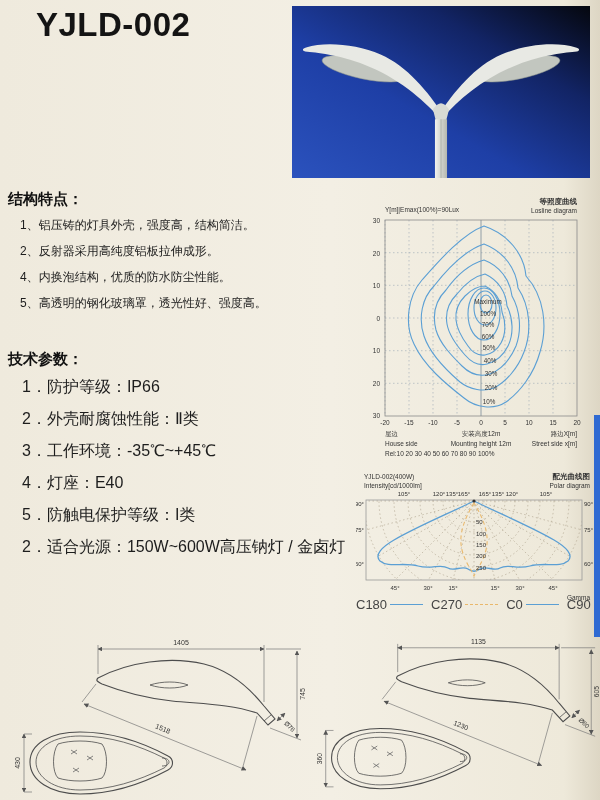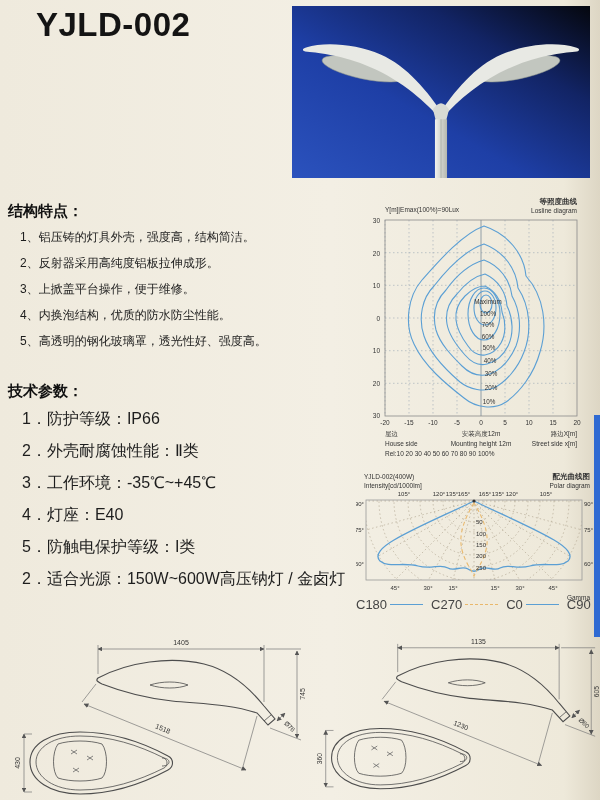--- a/index.html
+++ b/index.html
@@ -5,22 +5,22 @@
   html,body{margin:0;padding:0;}
   body{
     width:600px;height:800px;position:relative;overflow:hidden;
     background:linear-gradient(90deg,#efeadd 0%,#f3efe4 55%,#eee9da 94%,#ddd6c4 100%);
     font-family:"Liberation Sans",sans-serif;color:#222;
   }
   .page{position:absolute;inset:0;}
   .title{position:absolute;left:36px;top:6px;font-size:33px;font-weight:bold;color:#141414;letter-spacing:.5px;}
   .photo{position:absolute;left:292px;top:6px;width:298px;height:172px;}
   .sec{position:absolute;left:8px;width:345px;}
-  .sec-features{top:202px;}
-  .sec-params{top:350px;margin-top:32px;}
+  .sec-features{top:190px;}
+  .sec-params{top:350px;}
   .sec-heading{font-size:15px;font-weight:bold;color:#101010;margin:0 0 8px 0;}
   .feat-item{font-size:12px;color:#1d1d1d;margin:0 0 9px 12px;white-space:nowrap;}
   .param-item{font-size:16px;color:#1d1d1d;margin:0 0 11px 14px;white-space:nowrap;}
   .isoline{position:absolute;left:358px;top:196px;width:237px;height:270px;}
   .polar{position:absolute;left:356px;top:470px;width:242px;height:132px;}
   .legend{position:absolute;left:356px;top:597px;width:244px;display:flex;align-items:center;font-size:13px;color:#444;}
   .legend .entry{display:flex;align-items:center;margin-right:8px;}
   .legend .entry span{margin-right:3px;}
   .line-solid{display:inline-block;width:33px;border-top:1.6px solid #5b9fd4;height:0;}
   .line-dash{display:inline-block;width:33px;border-top:1.6px dashed #e9b86b;height:0;}
@@ -62,21 +62,20 @@
       <path d="M140,102 C146,94 150,94 156,102 L153,114 L143,114 Z" fill="#d8dad4"></path>
       <rect x="142" y="112" width="12" height="58" fill="url(#gpole)"></rect>
       <line x1="148" y1="112" x2="148" y2="170" stroke="#9ea29a" stroke-width="0.7"></line>
     </g>
   </svg>
 
   <div class="sec sec-features">
     <h2 class="sec-heading">结构特点：</h2>
     <p class="feat-item">1、铝压铸的灯具外壳，强度高，结构简洁。</p>
     <p class="feat-item">2、反射器采用高纯度铝板拉伸成形。</p>
-    <p class="feat-item">3、上掀盖平台操作，便于维修。</p>
     <p class="feat-item">4、内换泡结构，优质的防水防尘性能。</p>
     <p class="feat-item">5、高透明的钢化玻璃罩，透光性好、强度高。</p>
   </div>
 
   <div class="sec sec-params">
     <h2 class="sec-heading">技术参数：</h2>
     <p class="param-item">1．防护等级：IP66</p>
     <p class="param-item">2．外壳耐腐蚀性能：Ⅱ类</p>
     <p class="param-item">3．工作环境：-35℃~+45℃</p>
     <p class="param-item">4．灯座：E40</p>

